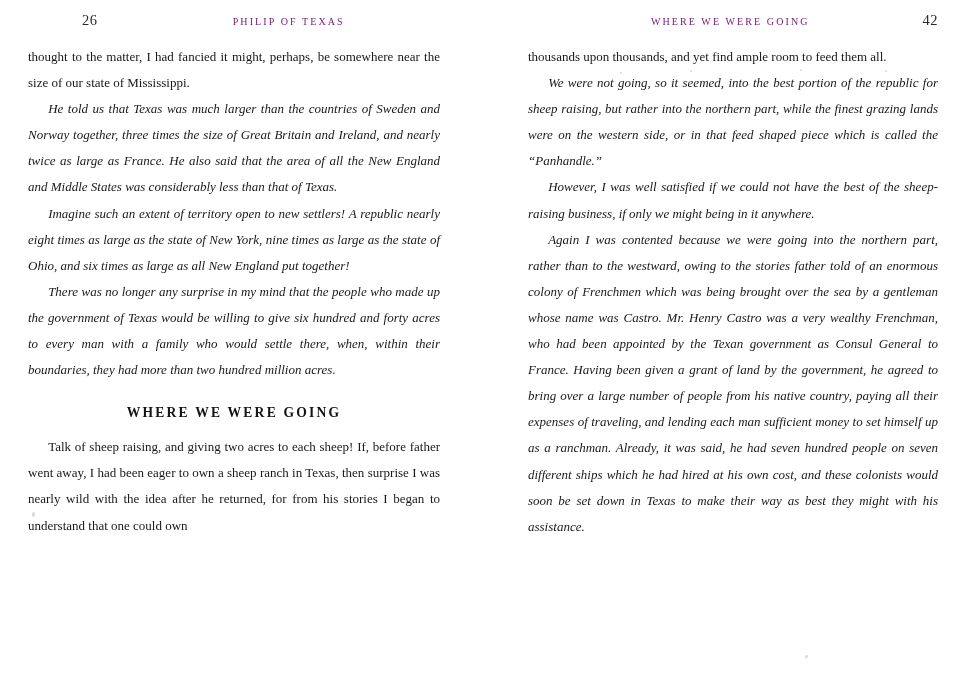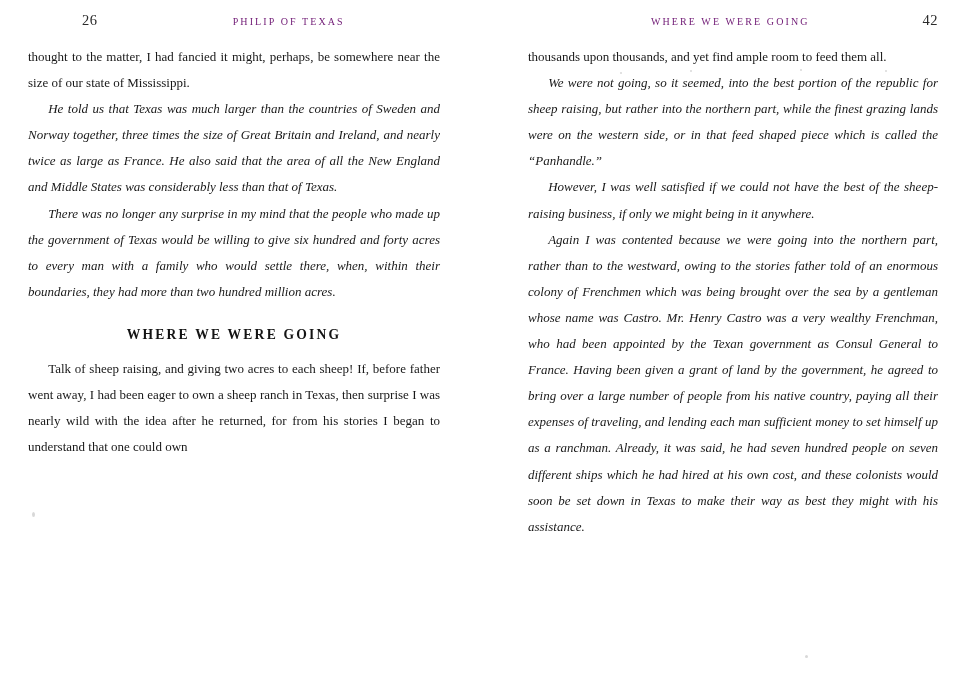--- a/index.html
+++ b/index.html
@@ -96,20 +96,21 @@
 <div class="page-spread">
 
   <div class="running-head left">
     <span class="folio">26</span>
     <span class="head-title">PHILIP OF TEXAS</span>
   </div>
 
   <div class="column left">
     <p class="para">thought to the matter, I had fancied it might, perhaps, be somewhere near the size of our state of Mississippi.</p>
     <p class="para indent">He told us that Texas was much larger than the countries of Sweden and Norway together, three times the size of Great Britain and Ireland, and nearly twice as large as France.  He also said that the area of all the New England and Middle States was considerably less than that of Texas.</p>
+    <p class="para indent">Imagine such an extent of territory open to new settlers!  A republic nearly eight times as large as the state of New York, nine times as large as the state of Ohio, and six times as large as all New England put together!</p>
     <p class="para indent">There was no longer any surprise in my mind that the people who made up the government of Texas would be willing to give six hundred and forty acres to every man with a family who would settle there, when, within their boundaries, they had more than two hundred million acres.</p>
 
     <h2 class="section-heading">WHERE WE WERE GOING</h2>
 
     <p class="para indent">Talk of sheep raising, and giving two acres to each sheep!  If, before father went away, I had been eager to own a sheep ranch in Texas, then surprise I was nearly wild with the idea after he returned, for from his stories I began to understand that one could own</p>
   </div>
 
   <div class="running-head right">
     <span class="head-title">WHERE WE WERE GOING</span>
     <span class="folio">42</span>

